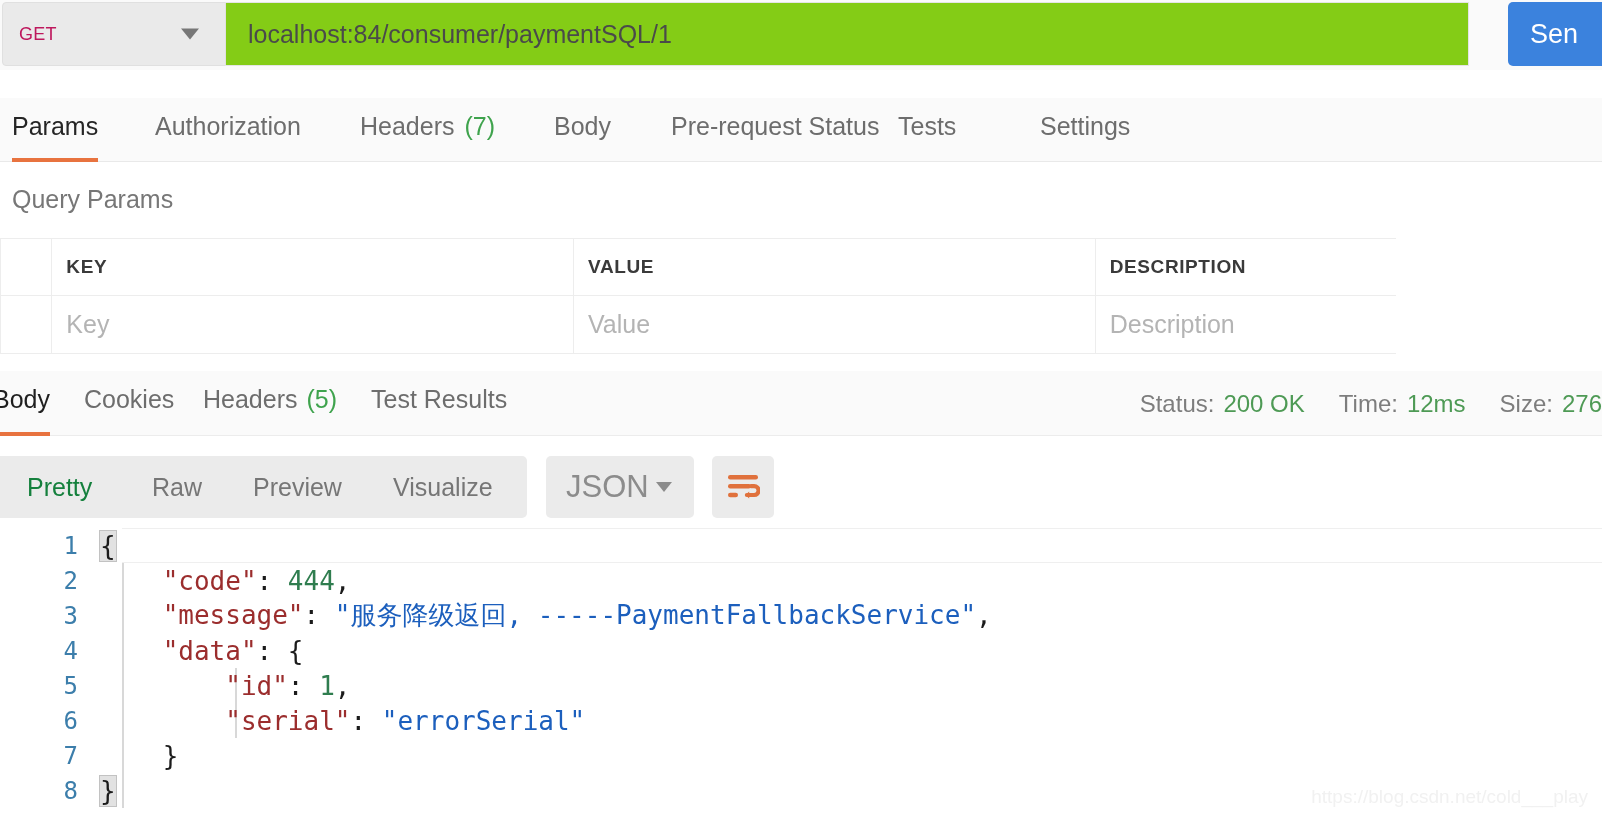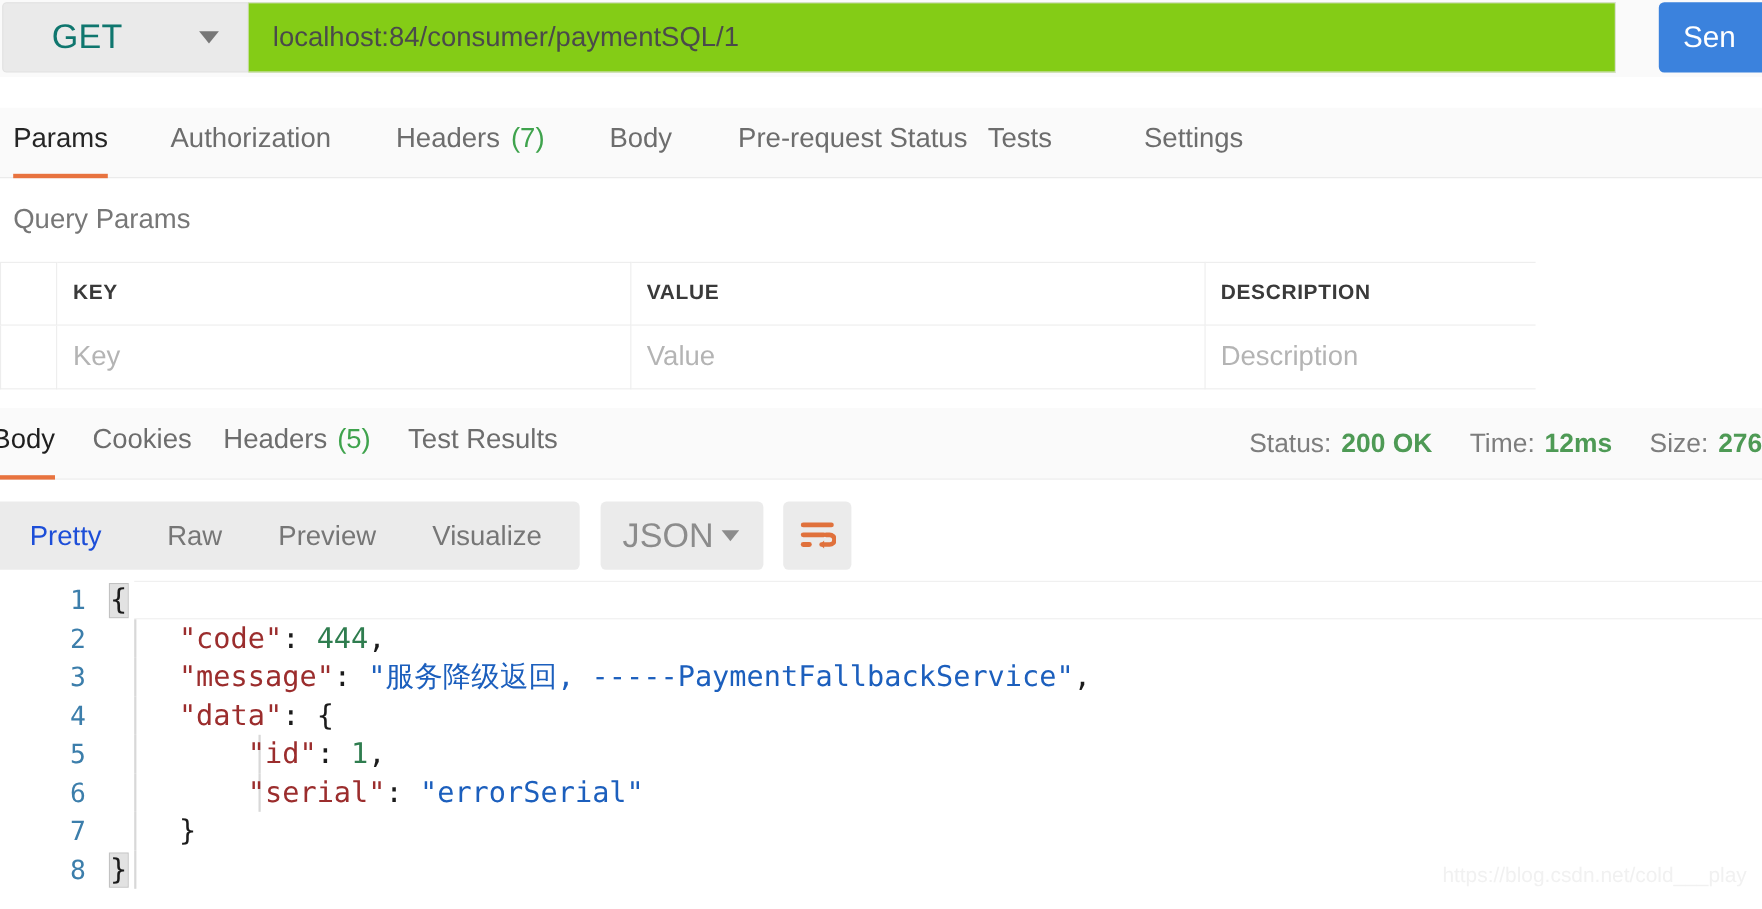--- a/index.html
+++ b/index.html
@@ -17,21 +17,21 @@
     background: #fafafa;
   }
   #method-select {
     position: absolute; left: 2px; top: 2px; width: 224px; height: 64px;
     background: #eaeaea;
     border: 1px solid #e0e0e0;
     border-radius: 4px 0 0 4px;
     display: flex; align-items: center;
   }
   #method-label {
-    font-size: 31px; color: #0f766e; margin-left: 44px; letter-spacing: .2px;
+    font-size: 18px; color: #be185d; margin-left: 16px; letter-spacing: .2px;
   }
   #method-caret {
     position: absolute; right: 26px; top: 50%; transform: translateY(-50%);
     width: 0; height: 0;
     border-left: 9px solid transparent;
     border-right: 9px solid transparent;
     border-top: 11px solid #777;
   }
   #url-field {
     position: absolute; left: 226px; top: 2px; width: 1243px; height: 64px;
@@ -113,36 +113,36 @@
     content: ""; position: absolute; left: 0; right: 0; bottom: 0;
     height: 4px; background: #e8733f;
   }
   .restab-count { color: #3fa34d; margin-left: 9px; }
   #response-meta {
     position: absolute; right: 0; top: 0; height: 65px;
     display: flex; align-items: center; font-size: 24px;
     white-space: nowrap;
   }
   .meta-label { color: #7d7d7d; }
-  .meta-value { color: #4e9a55; margin-left: 9px; margin-right: 34px; font-weight: bold; }
+  .meta-value { color: #4e9a55; margin-left: 9px; margin-right: 34px; }
   .meta-value.last { margin-right: 0; }
 
   
   #body-toolbar {
     position: absolute; left: 0; top: 456px; width: 1602px; height: 62px;
   }
   #format-group {
     position: absolute; left: 0; top: 0; height: 62px;
     background: #ebebeb; border-radius: 0 5px 5px 0;
     display: flex; align-items: center;
   }
   .fmt {
     font-size: 25px; color: #767676; padding: 0 0 0 0;
   }
-  .fmt.active { color: #1d4ed8; }
+  .fmt.active { color: #15803d; }
   #lang-select {
     position: absolute; left: 546px; top: 0; width: 148px; height: 62px;
     background: #ebebeb; border-radius: 5px;
     display: flex; align-items: center;
   }
   #lang-label { font-size: 31px; color: #8c8c8c; margin-left: 20px; }
   #lang-caret {
     position: absolute; right: 22px; top: 50%; transform: translateY(-50%);
     width: 0; height: 0;
     border-left: 8px solid transparent;

